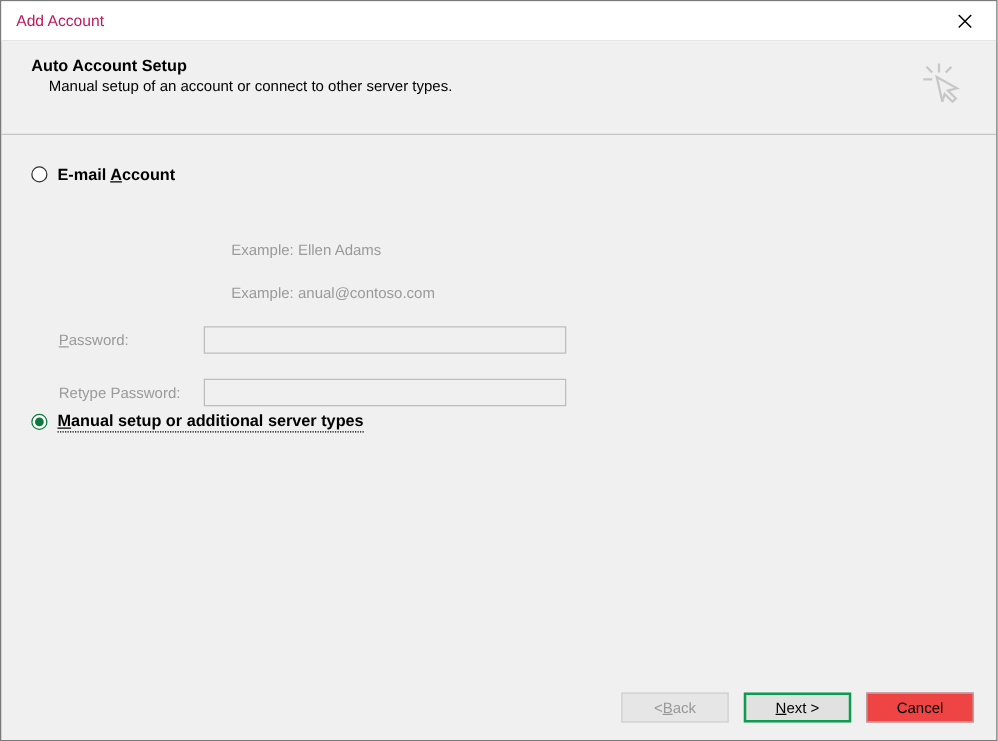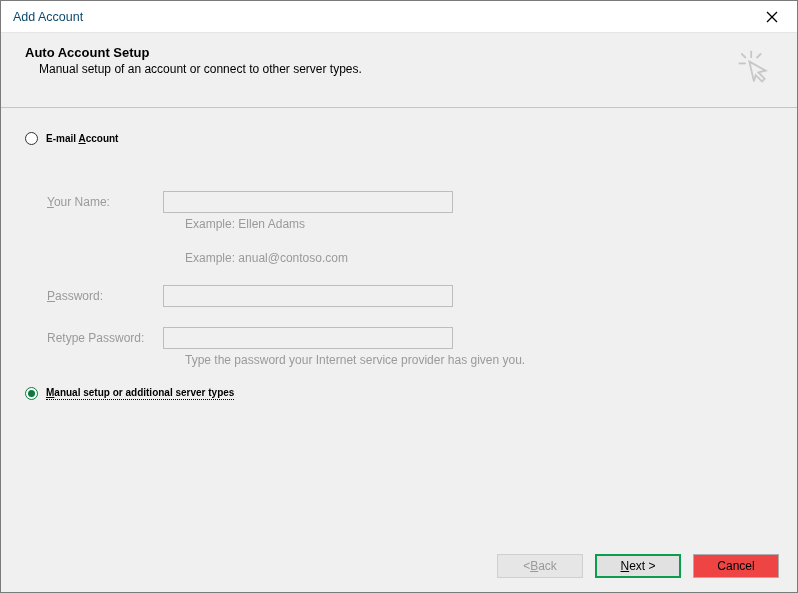--- a/index.html
+++ b/index.html
@@ -19,21 +19,21 @@
       height: 32px;
       background: #ffffff;
       display: flex;
       align-items: center;
       padding: 0 10px 0 12px;
       border-bottom: 1px solid #e5e5e5;
     }
     .titlebar-title {
       flex: 1;
       font-size: 12.5px;
-      color: #0c4a6e;
+      color: #be185d;
     }
     .close-btn {
       width: 30px;
       height: 30px;
       display: flex;
       align-items: center;
       justify-content: center;
       cursor: pointer;
     }
     .close-btn svg {
@@ -97,21 +97,21 @@
       content: "";
       position: absolute;
       left: 2px;
       top: 2px;
       width: 7px;
       height: 7px;
       background: #0c7a3d;
       border-radius: 50%;
     }
     .radio-label {
-      font-size: 10px;
+      font-size: 13px;
       font-weight: bold;
       color: #000;
     }
     .radio-label .underline {
       text-decoration: underline;
     }
     .radio-label.manual {
       border-bottom: 1px dotted #000;
       padding-bottom: 1px;
     }
@@ -217,37 +217,32 @@
 
   <div class="radio-row">
     <div class="radio-circle"></div>
     <span class="radio-label">
       <span>E-mail </span><span class="underline">A</span><span>ccount</span>
     </span>
   </div>
 
   <div class="form-area">
 
-    <div class="form-row">
-      <span class="form-label"><span class="underline">Y</span><span>our Name:</span></span>
-      <input class="form-input" disabled="" value="" style="">
-    </div>
     <div class="form-hint">Example: Ellen Adams</div>
 
     <div class="form-hint">Example: anual@contoso.com</div>
 
     <div class="form-row">
       <span class="form-label"><span class="underline">P</span><span>assword:</span></span>
       <input class="form-input" type="password" disabled="" value="" style="">
     </div>
     <div class="form-row" style="margin-top:20px;">
       <span class="form-label">Retype Password:</span>
       <input class="form-input" type="password" disabled="" value="" style="">
     </div>
-    <div class="form-hint">Type the password your Internet service provider has given you.</div>
   </div>
 
   <div class="radio-row manual-row">
     <div class="radio-circle selected"></div>
     <span class="radio-label manual">
       <span class="underline">M</span><span>anual setup or additional server types</span>
     </span>
   </div>
 
 </div>

